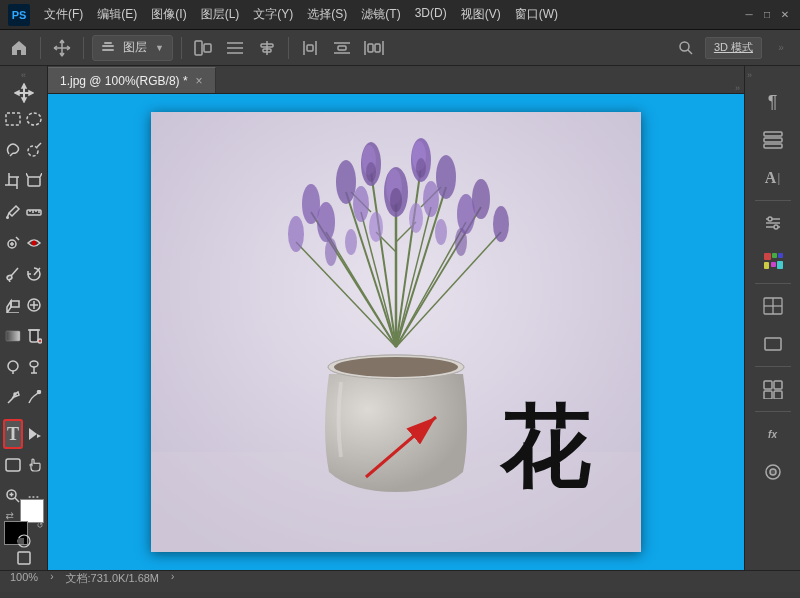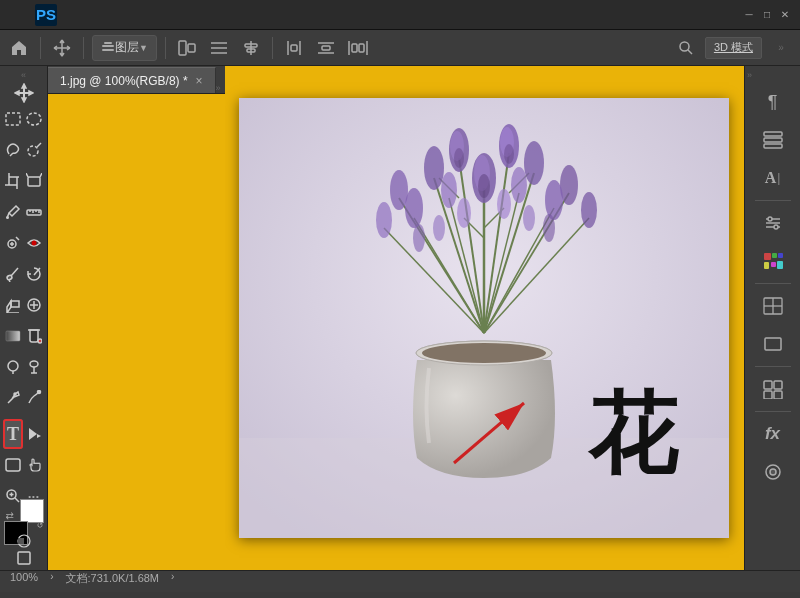--- a/index.html
+++ b/index.html
@@ -21,25 +21,24 @@
       align-items: center;
       padding: 0 8px;
       gap: 8px;
       border-bottom: 1px solid #111;
     }
     .title-bar .ps-logo {
       width: 22px; height: 22px;
       background: #001e36;
       color: #31a8ff;
       font-weight: bold;
-      font-size: 15px;
+      font-size: 11px;
       display: flex; align-items: center; justify-content: center;
       border-radius: 2px;
       flex-shrink: 0;
-      margin-left: 27px;
     }
     .menu-bar {
       display: flex;
       gap: 2px;
       flex: 1;
     }
     .menu-item {
       padding: 2px 6px;
       cursor: pointer;
       color: #ccc;
@@ -82,21 +81,21 @@
       background: #555;
       margin: 0 2px;
     }
     .options-btn {
       height: 26px;
       padding: 0 8px;
       background: #4a4a4a;
       border: 1px solid #555;
       color: #ccc;
       font-size: 12px;
-      display: flex; align-items: center; gap: 0;
+      display: flex; align-items: center; gap: 8px;
       cursor: pointer;
       border-radius: 3px;
     }
     .spacer { flex: 1; }
     .search-icon-btn {
       width: 26px; height: 26px;
       display: flex; align-items: center; justify-content: center;
       cursor: pointer;
       color: #aaa;
       font-size: 14px;
@@ -195,22 +194,23 @@
       position: absolute;
       bottom: 2px; left: 2px;
       font-size: 10px;
       color: #aaa;
       cursor: pointer;
     }
 
     
     .canvas-area {
       flex: 1;
-      background: #eab308;
-      display: flex;
+      background: #0ea5e9;
+      display: flex;
+      flex-direction: column;
       overflow: hidden;
     }
 
     
     .tab-bar {
       height: 28px;
       background: #3c3c3c;
       display: flex;
       align-items: flex-end;
       padding-left: 0;
@@ -328,20 +328,32 @@
       top: 0; left: 0;
       width: 100%;
       height: 100%;
     }
   </style>
 </head>
 <body>
 
 <div class="title-bar">
   <div class="ps-logo">PS</div>
+  <div class="menu-bar">
+    <span class="menu-item">文件(F)</span>
+    <span class="menu-item">编辑(E)</span>
+    <span class="menu-item">图像(I)</span>
+    <span class="menu-item">图层(L)</span>
+    <span class="menu-item">文字(Y)</span>
+    <span class="menu-item">选择(S)</span>
+    <span class="menu-item">滤镜(T)</span>
+    <span class="menu-item">3D(D)</span>
+    <span class="menu-item">视图(V)</span>
+    <span class="menu-item">窗口(W)</span>
+  </div>
   <div class="window-controls">
     <span class="win-btn">─</span>
     <span class="win-btn">□</span>
     <span class="win-btn">✕</span>
   </div>
 </div>
 
 <div class="options-bar">
 
   <div class="options-icon">
@@ -856,21 +868,21 @@
         <rect x="2" y="2" width="8" height="8" rx="1"></rect>
         <rect x="12" y="2" width="8" height="8" rx="1"></rect>
         <rect x="2" y="12" width="8" height="8" rx="1"></rect>
         <rect x="12" y="12" width="8" height="8" rx="1"></rect>
       </svg>
     </div>
 
     <div class="panel-divider"></div>
 
     <div class="panel-btn">
-      <span style="font-size:17px;font-style:italic;font-weight:bold;text-align:right;">fx</span>
+      <span style="font-size:10px;font-style:italic;font-weight:bold;text-align:right;">fx</span>
     </div>
 
     <div class="panel-btn">
       <svg width="22" height="20" viewBox="0 0 22 20" fill="none" stroke="#aaa" stroke-width="1.5">
         <circle cx="11" cy="10" r="7"></circle>
         <circle cx="11" cy="10" r="3" fill="#555" stroke="#aaa"></circle>
       </svg>
     </div>
   </div>
 </div>

